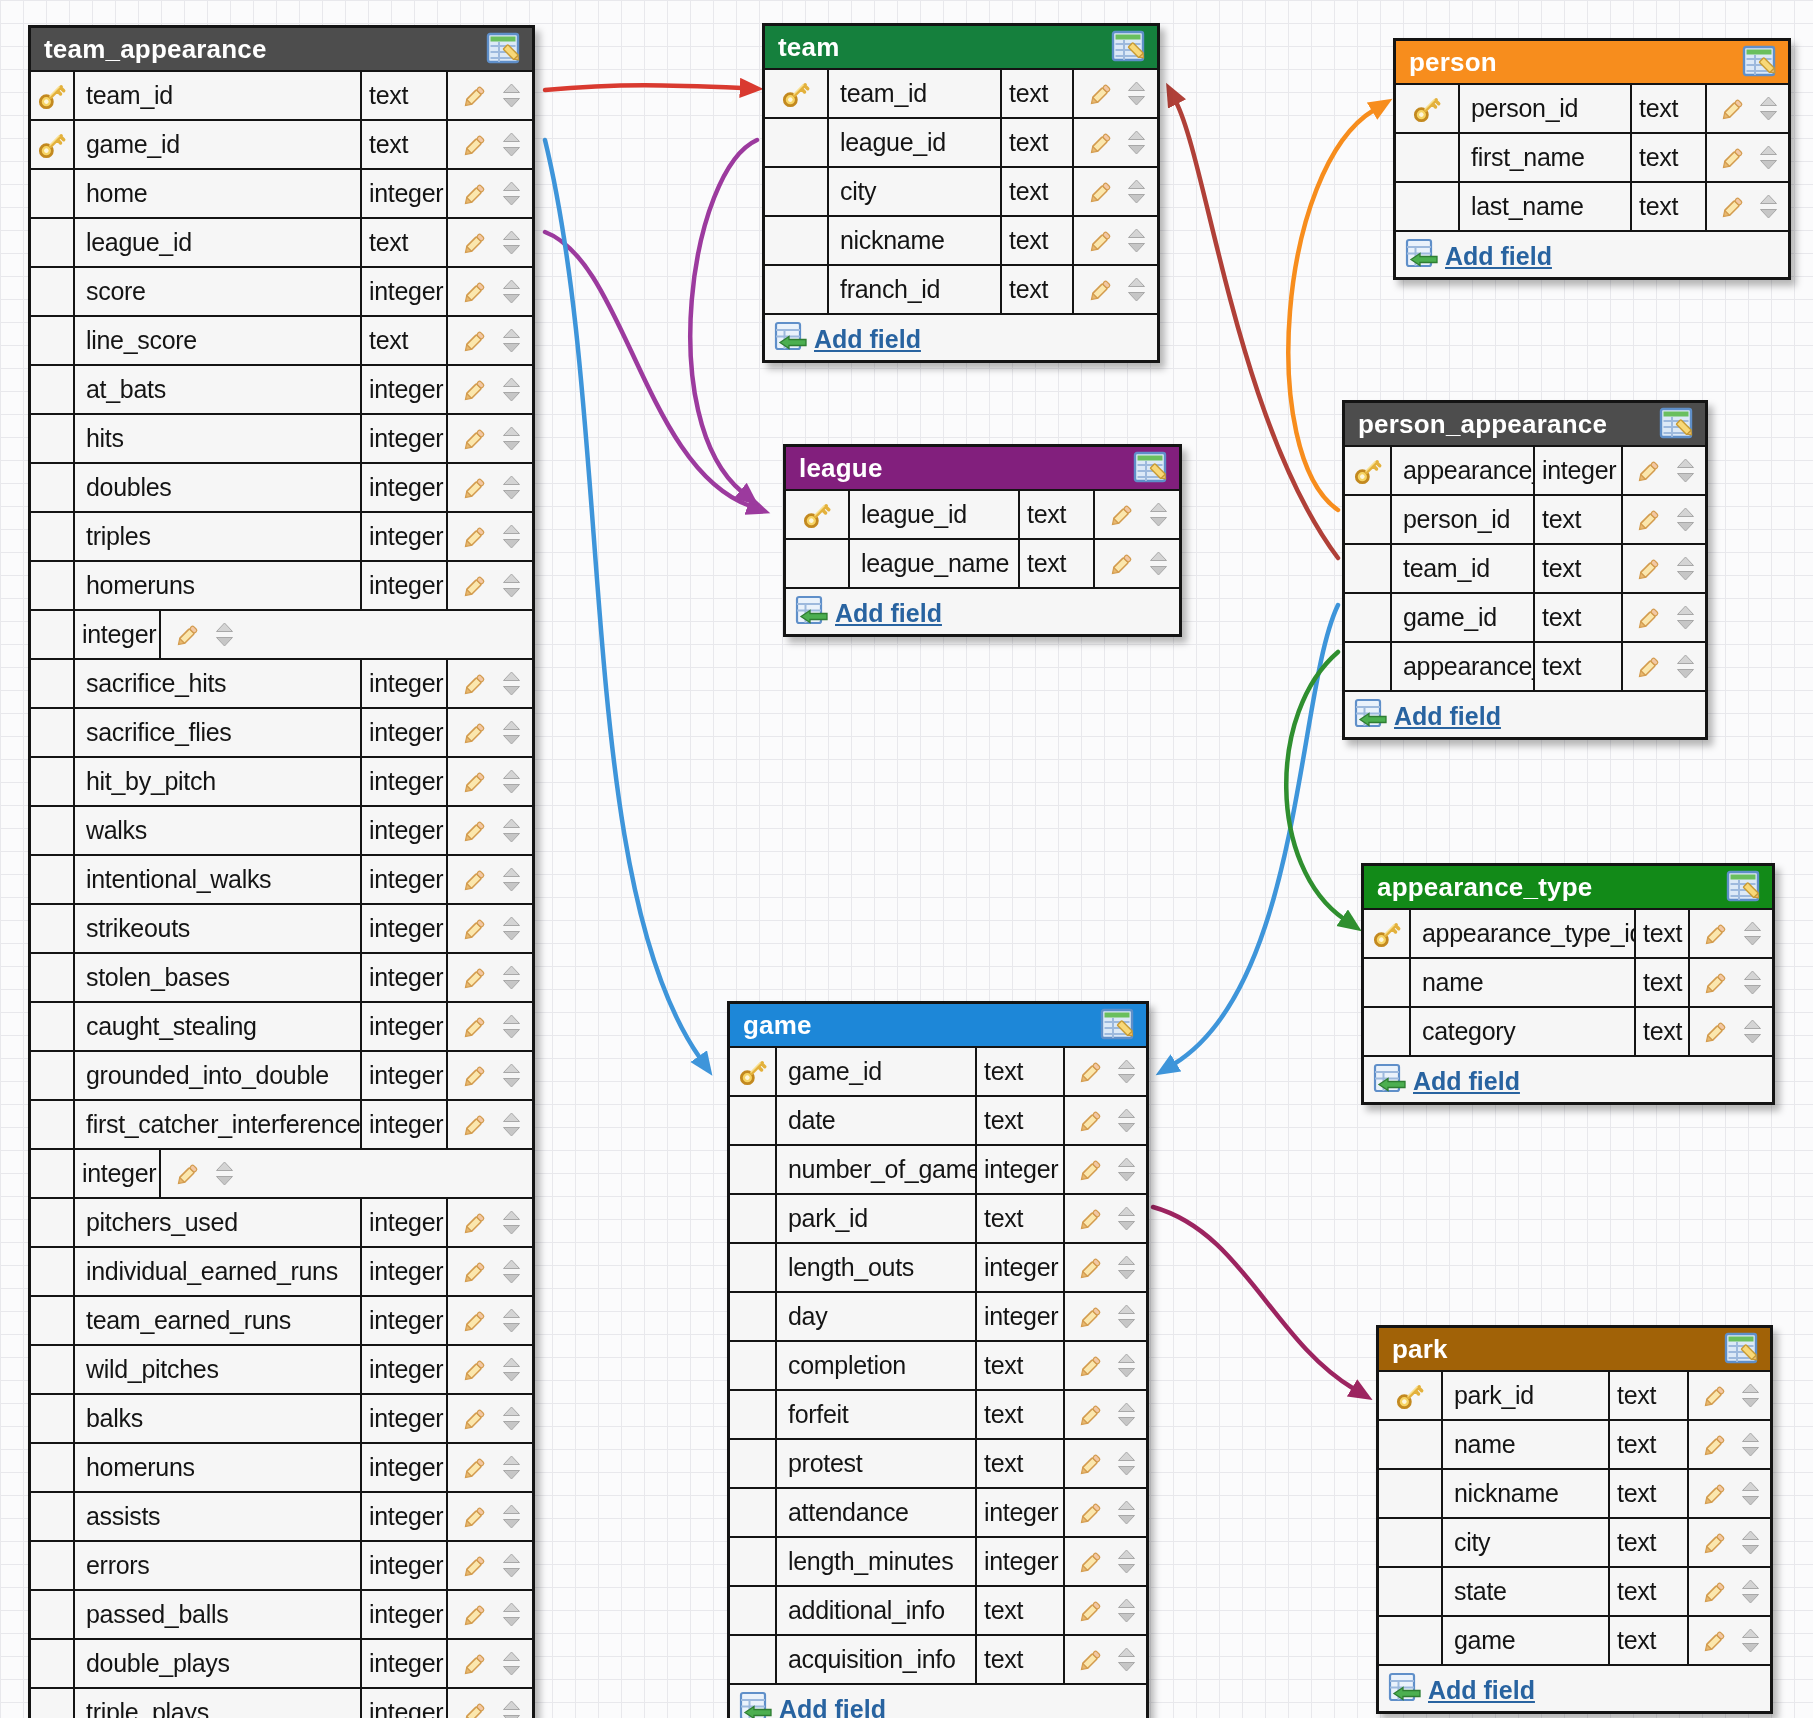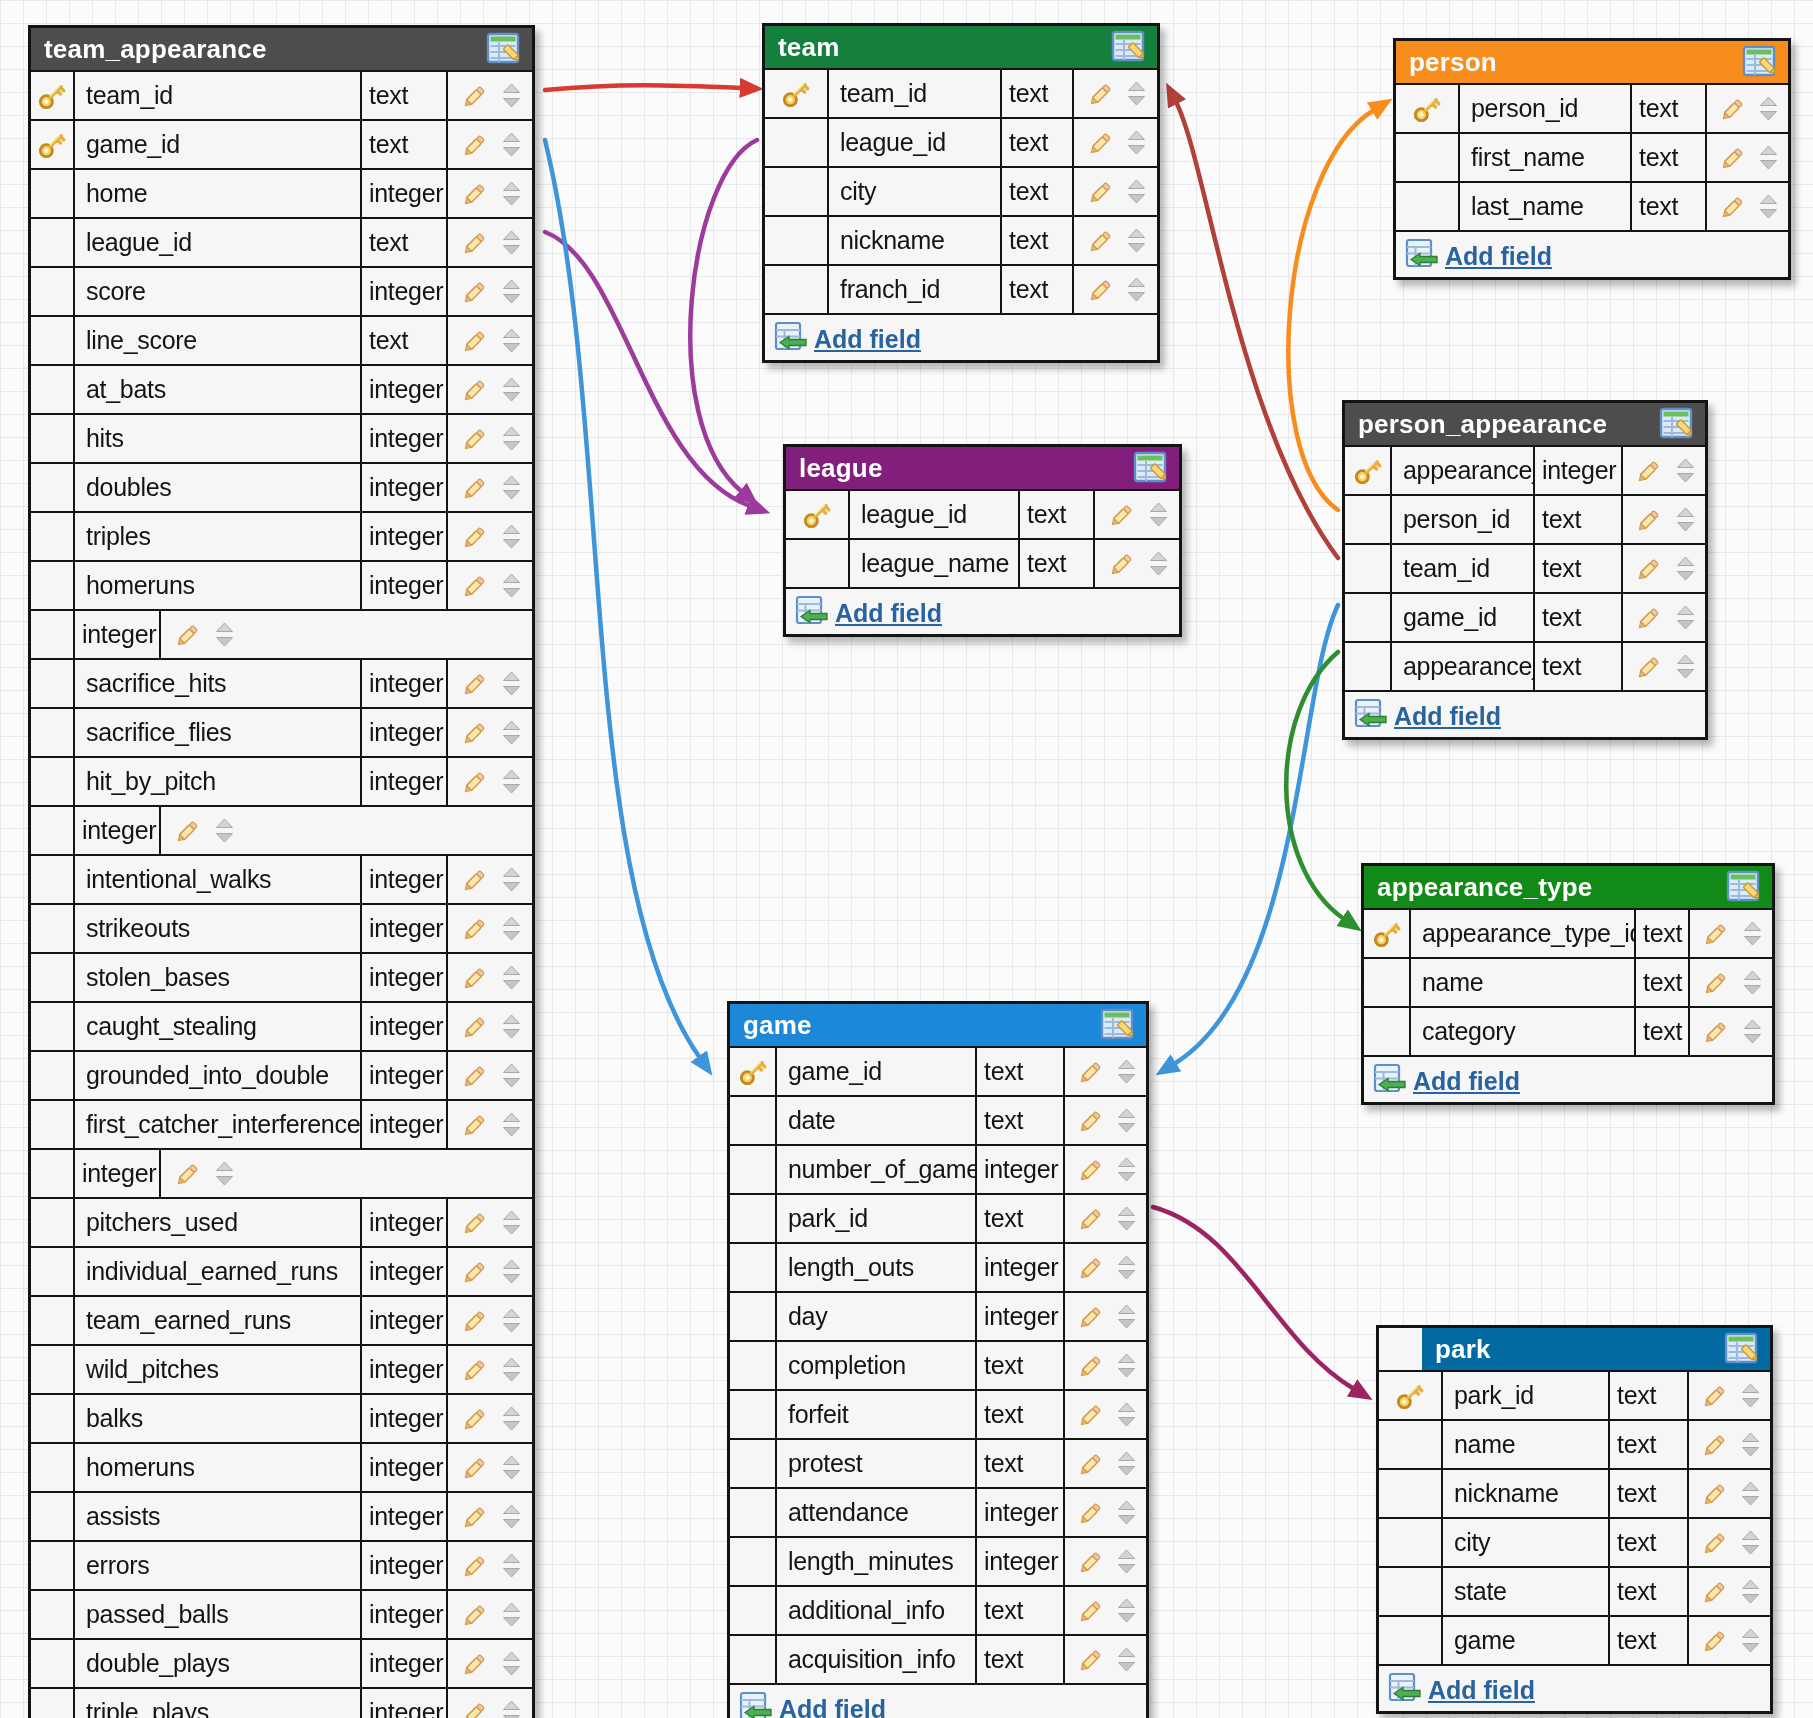--- a/index.html
+++ b/index.html
@@ -444,20 +444,21 @@
           <span class="ico">
             <svg width="19" height="27" viewBox="0 0 19 27">
               <polygon points="9.5,2 17.5,10.5 1.5,10.5" fill="#d4d4d4" stroke="#a8a8a8" stroke-width="1"></polygon>
               <polygon points="1.5,16.5 17.5,16.5 9.5,25" fill="#c6c6c6" stroke="#a8a8a8" stroke-width="1"></polygon>
             </svg>
           </span>
         </div>
       </div>
       <div class="row">
         <div class="cell key-cell" style="width: 44px;"></div>
+        <div class="cell name-cell">walks</div>
         <div class="cell type-cell" style="width: 86px;">integer</div>
         <div class="cell act-cell" style="width: 84px;">
           <span class="ico">
             <svg width="32" height="32" viewBox="0 0 32 32">
               <g transform="rotate(-45 16 16)">
                 <rect x="7.5" y="12.5" width="14" height="7" rx="1" fill="#fbe7ad" stroke="#d39c4f" stroke-width="1.6"></rect>
                 <polygon points="2.5,16 7.5,12.7 7.5,19.3" fill="#e9b96e" stroke="#d39c4f" stroke-width="1.2"></polygon>
                 <rect x="21.5" y="12.5" width="4.5" height="7" rx="2" fill="#f3c8a4" stroke="#d39c4f" stroke-width="1.2"></rect>
               </g>
             </svg>
@@ -1758,21 +1759,21 @@
         <span class="addfield-link"><span class="af-ico">
             <svg width="34" height="31" viewBox="0 0 34 31">
               <rect x="2" y="2" width="24" height="26" rx="2" fill="#eaf2fb" stroke="#5f8fc9" stroke-width="2.2"></rect>
               <path d="M2 9 h24 M2 15.5 h24 M10.5 9 v19" stroke="#9db9dd" stroke-width="2"></path>
               <polygon points="6,21.5 15,15.5 15,18.5 32,18.5 32,24.5 15,24.5 15,27.5" fill="#4caf50" stroke="#2e7d32" stroke-width="1.3"></polygon>
             </svg>
           </span><span>Add field</span></span>
       </div>
     </div>
     <div class="tbl" style="left: 1376px; top: 1325px; width: 397px;">
-      <div class="tbl-header" style="background: #0369a1; margin-left: 43px;">
+      <div class="tbl-header" style="background: #a16207;">
         <span class="tbl-title">park</span>
         <span class="hdr-icon">
           <svg width="38" height="34" viewBox="0 0 38 34">
             <rect x="2" y="2" width="30" height="28" rx="2" fill="#dce9f7" stroke="#5f8fc9" stroke-width="2.4"></rect>
             <rect x="4.5" y="4.5" width="25" height="5" fill="#6abf5e"></rect>
             <path d="M4.5 14 h25 M4.5 20 h25 M4.5 26 h25 M13 10 v20" stroke="#9db9dd" stroke-width="2" fill="none"></path>
             <g transform="rotate(45 26 21)">
               <rect x="17" y="18" width="15" height="6.5" rx="1" fill="#f8d878" stroke="#c79a33" stroke-width="1.4"></rect>
               <polygon points="35.5,21.2 32,18.4 32,24" fill="#e9b96e" stroke="#c79a33" stroke-width="1"></polygon>
             </g>

